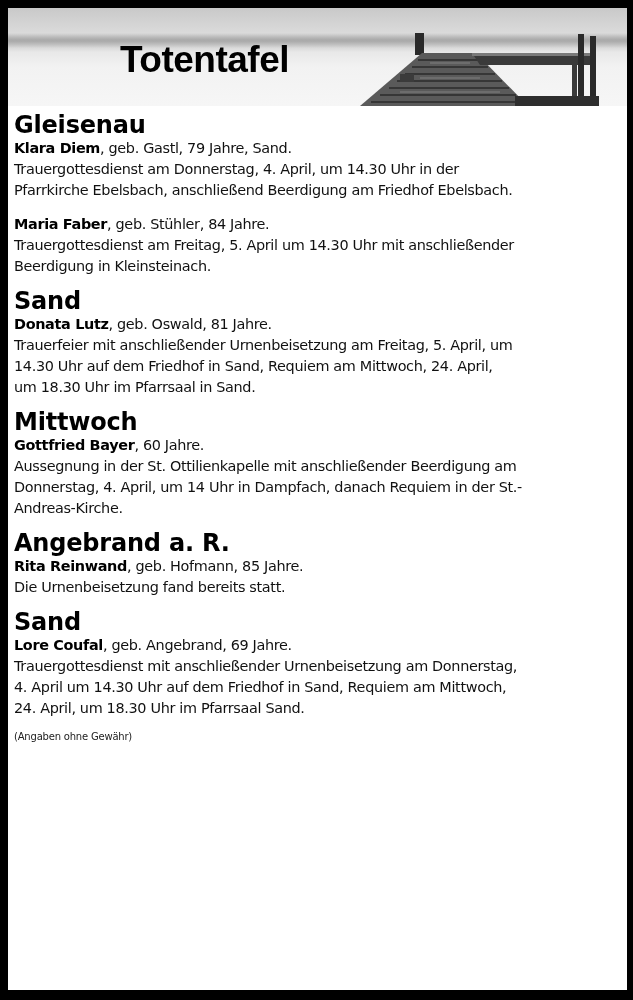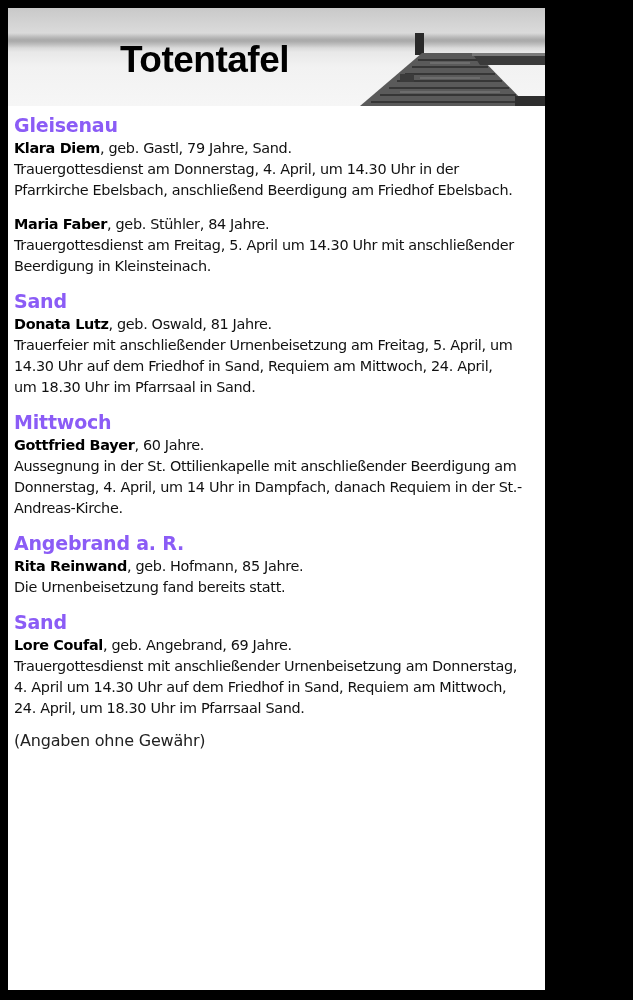--- a/index.html
+++ b/index.html
@@ -2,51 +2,51 @@
 <html><head>
   <meta charset="utf-8">
   <style>
     html, body { margin: 0; padding: 0; }
     body {
       width: 633px; height: 1000px; background: #000;
       font-family: "DejaVu Sans", sans-serif;
       overflow: hidden;
     }
     .frame {
-      position: absolute; left: 8px; top: 8px; width: 537px; height: 982px;
+      position: absolute; left: 8px; top: 8px; width: 619px; height: 982px;
       background: #fff; overflow: hidden;
     }
     .header {
       position: relative; height: 98px; overflow: hidden;
       background: linear-gradient(180deg, #c9c9c9 0%, #dadada 25%, #bdbdbd 32%, #e8e8e8 45%, #f2f2f2 60%, #f6f6f6 100%);
     }
     .header .haze {
       position: absolute; left: 0; right: 0; top: 26px; height: 14px;
       background: linear-gradient(180deg, rgba(150,150,150,0) 0%, rgba(140,140,140,.45) 50%, rgba(200,200,200,0) 100%);
     }
     .header .title {
       position: absolute; left: 112px; top: 31px;
       font-family: "Liberation Sans", sans-serif; font-weight: bold;
       font-size: 37px; letter-spacing: -0.5px; color: #000;
     }
     .header svg { position: absolute; left: 352px; top: 0; }
     .content { padding: 7px 0 0 6px; }
     .entry { margin-bottom: 13px; }
     .place {
-      font-weight: bold; font-size: 19px; line-height: 24px; color: #8b5cf6;
+      font-weight: bold; font-size: 24px; line-height: 24px; color: #000000;
       letter-spacing: -0.2px;
     }
     .line {
       font-size: 14.6px; line-height: 21px; color: #111; letter-spacing: -0.35px;
       font-family: "DejaVu Sans", sans-serif; transform-origin: left;
       white-space: nowrap;
     }
     .name { font-weight: bold; color: #000; }
     .footnote {
-      font-size: 16px; color: #222; margin-top: 10px; letter-spacing: -0.2px;
+      font-size: 10px; color: #222; margin-top: 10px; letter-spacing: -0.2px;
     }
   </style>
 </head>
 <body>
 
 <div class="frame">
   <div class="header">
     <div class="haze"></div>
     <div class="title">Totentafel</div>
     <svg width="267" height="98" viewBox="0 0 267 98">

